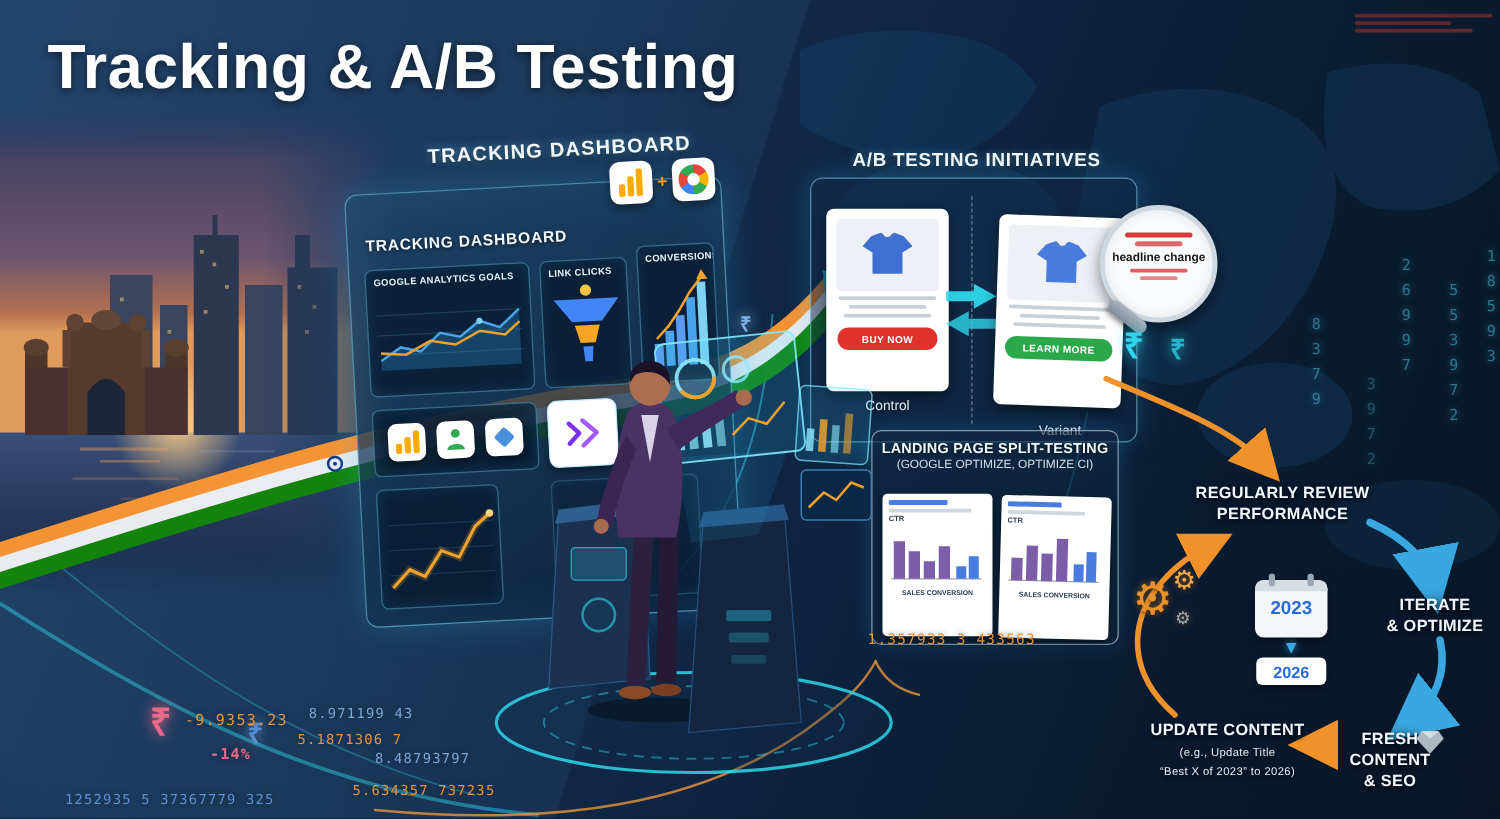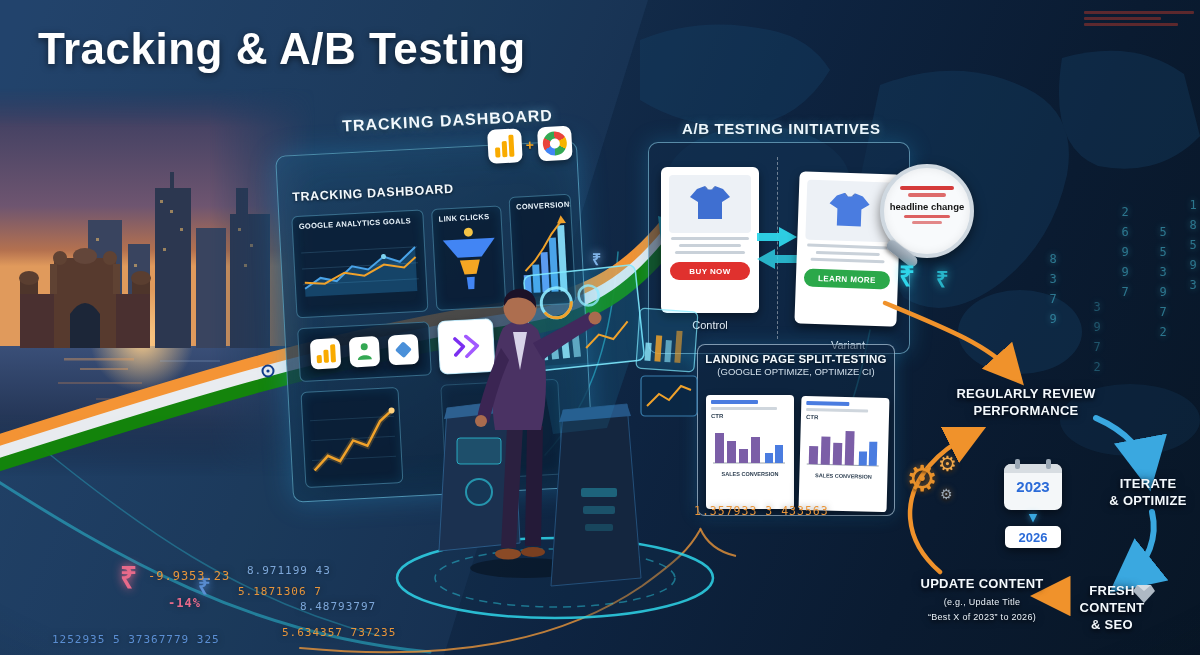--- a/index.html
+++ b/index.html
@@ -7,21 +7,21 @@
   #stage{position:relative;width:1200px;height:655px;overflow:hidden;
     font-family:"Liberation Sans",sans-serif;color:#eef5fb;
     background:linear-gradient(112deg,#1e3c63 0%,#173251 30%,#0e2441 55%,#0a1b31 78%,#081626 100%)}
   .abs{position:absolute}
   .diag-light{position:absolute;inset:0;background:rgba(80,140,200,.10);
     clip-path:polygon(0 0,54% 0,37% 100%,0 100%);pointer-events:none}
   .vignette{position:absolute;inset:0;pointer-events:none;
     background:radial-gradient(120% 120% at 50% 40%,transparent 60%,rgba(4,10,20,.45) 100%)}
 
   
-  .main-title{position:absolute;left:38px;top:24px;font-size:44px;font-weight:800;
+  .main-title{position:absolute;left:38px;top:24px;font-size:50px;font-weight:800;
     letter-spacing:.5px;color:#fff;text-shadow:0 2px 7px rgba(0,0,0,.55)}
 
   
   .sky-wrap{position:absolute;left:0;top:88px;width:318px;height:388px;
     -webkit-mask-image:linear-gradient(to right,#000 66%,transparent 99%);
     mask-image:linear-gradient(to right,#000 66%,transparent 99%)}
   .sky-wrap2{width:100%;height:100%;
     -webkit-mask-image:linear-gradient(to bottom,transparent 0%,#000 10%,#000 84%,transparent 100%);
     mask-image:linear-gradient(to bottom,transparent 0%,#000 10%,#000 84%,transparent 100%)}
 

